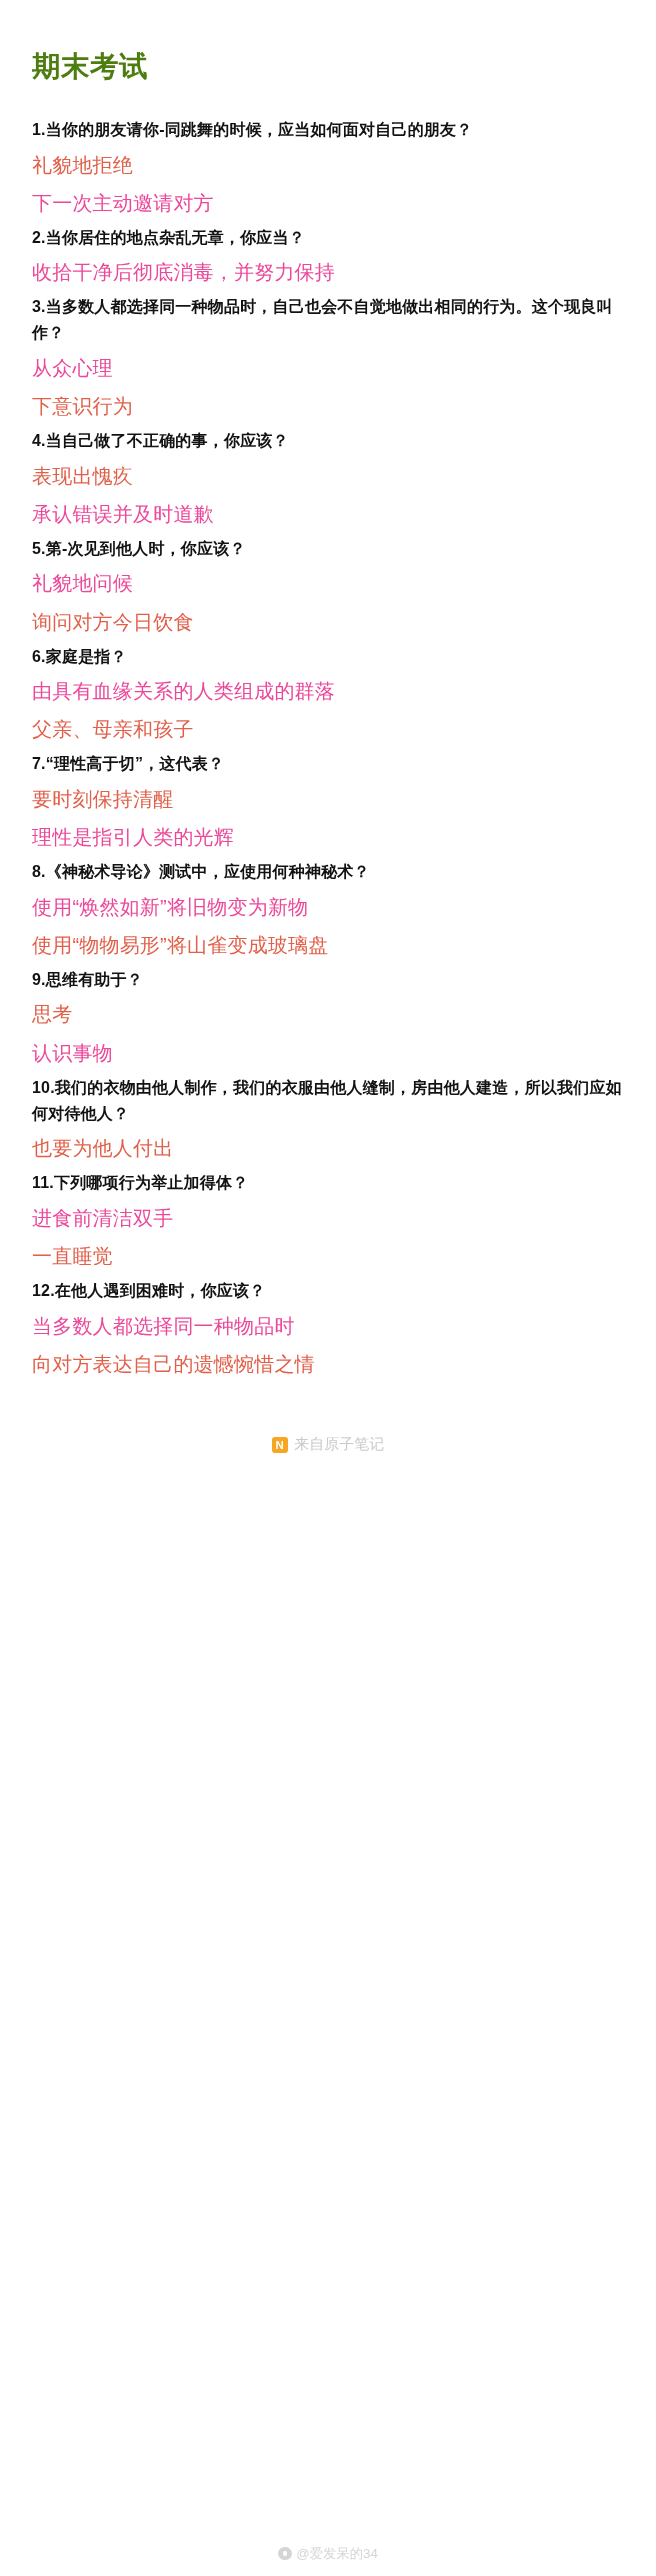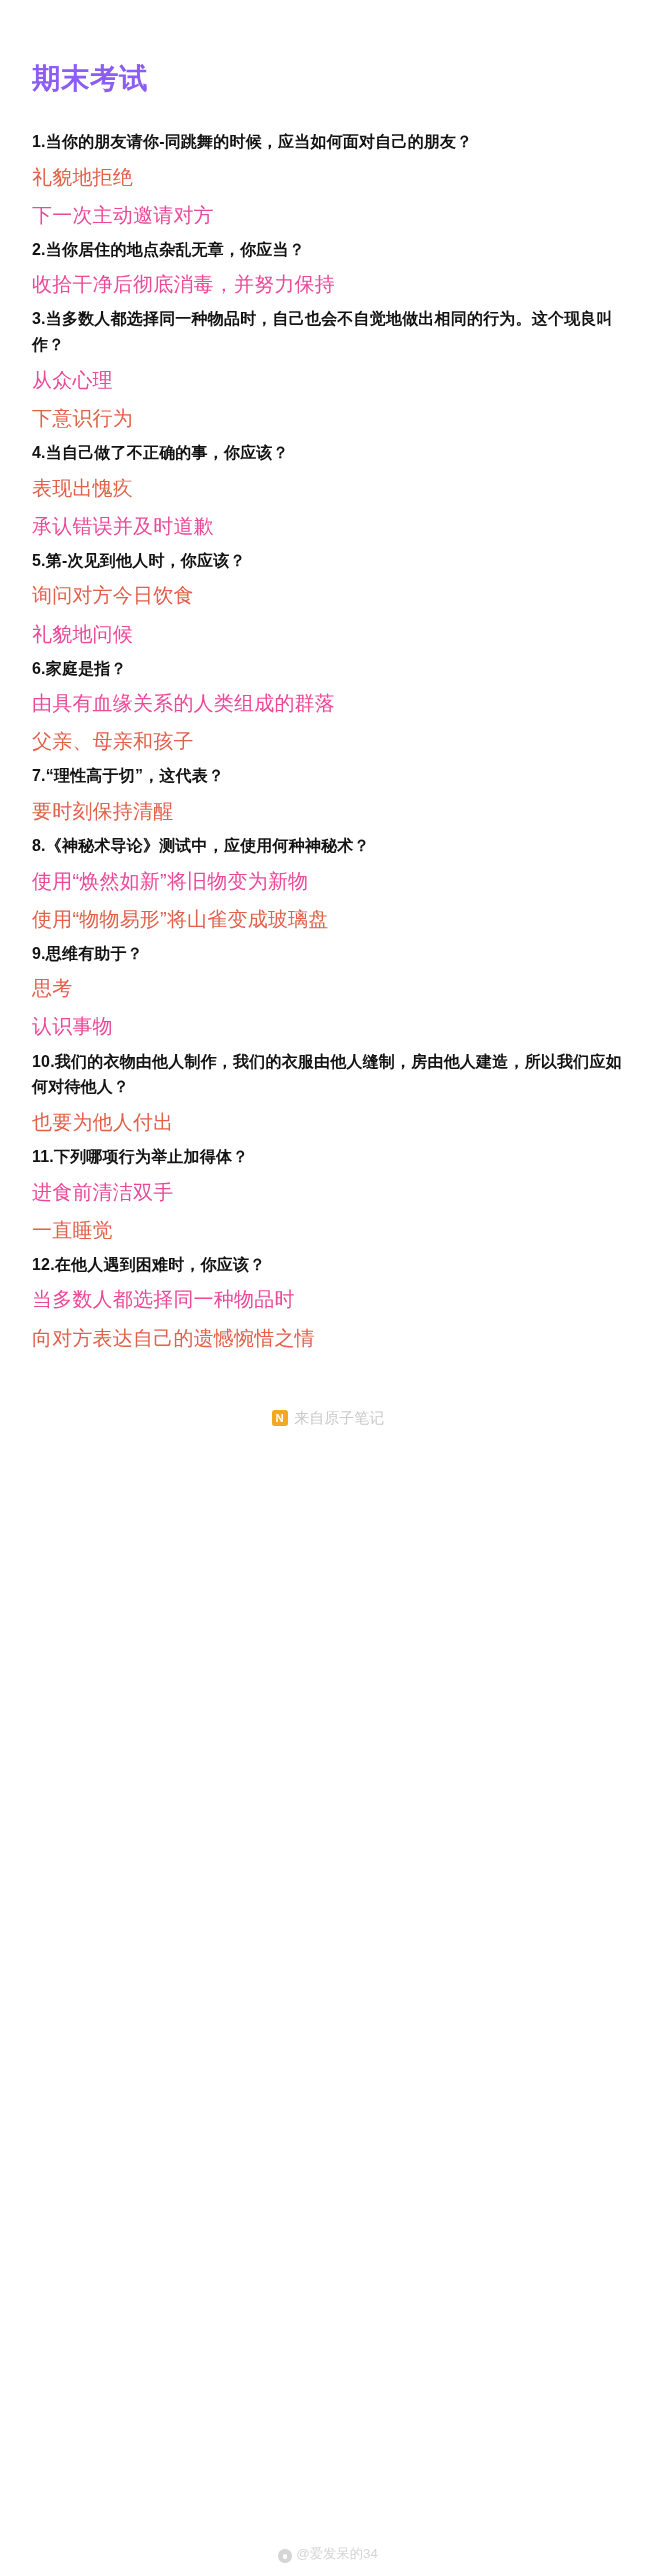--- a/index.html
+++ b/index.html
@@ -19,22 +19,22 @@
     min-height: 2576px;
     box-sizing: border-box;
     padding: 48px 32px 0 32px;
     position: relative;
     background: #ffffff;
   }
   .doc-title {
     font-size: 28.5px;
     font-weight: bold;
     line-height: 1.3;
-    color: #8b5cf6;
-    margin: 12px 0 32px 0;
+    color: #4d7c0f;
+    margin: 0 0 32px 0;
     letter-spacing: 0.5px;
   }
   .qa-block {
     margin-bottom: 3.8px;
   }
   .question {
     font-size: 16px;
     font-weight: bold;
     line-height: 1.62;
     color: #121212;
@@ -77,21 +77,21 @@
   }
   .watermark {
     position: absolute;
     left: 0;
     right: 0;
     bottom: 13.3px;
     text-align: center;
     font-size: 13.3px;
     color: #d5d5d5;
     display: flex;
-    align-items: flex-end;
+    align-items: center;
     justify-content: center;
     gap: 4.8px;
   }
   .weibo-eye {
     display: inline-block;
     width: 13.3px;
     height: 13.3px;
     border-radius: 50%;
     background: #d5d5d5;
     position: relative;
@@ -129,31 +129,32 @@
         <p class="answer green">从众心理</p>
         <p class="answer red">下意识行为</p>
       </div>
       <div class="qa-block">
         <p class="question">4.当自己做了不正确的事，你应该？</p>
         <p class="answer red">表现出愧疚</p>
         <p class="answer green">承认错误并及时道歉</p>
       </div>
       <div class="qa-block">
         <p class="question">5.第-次见到他人时，你应该？</p>
+        <p class="answer green">礼貌地问候</p>
         <p class="answer red">询问对方今日饮食</p>
-        <p class="answer green">礼貌地问候</p>
       </div>
       <div class="qa-block">
         <p class="question">6.家庭是指？</p>
         <p class="answer green">由具有血缘关系的人类组成的群落</p>
         <p class="answer red">父亲、母亲和孩子</p>
       </div>
       <div class="qa-block">
         <p class="question">7.“理性高于切”，这代表？</p>
         <p class="answer red">要时刻保持清醒</p>
+        <p class="answer green">理性是指引人类的光辉</p>
       </div>
       <div class="qa-block">
         <p class="question">8.《神秘术导论》测试中，应使用何种神秘术？</p>
         <p class="answer green">使用“焕然如新”将旧物变为新物</p>
         <p class="answer red">使用“物物易形”将山雀变成玻璃盘</p>
       </div>
       <div class="qa-block">
         <p class="question">9.思维有助于？</p>
         <p class="answer red">思考</p>
         <p class="answer green">认识事物</p>

